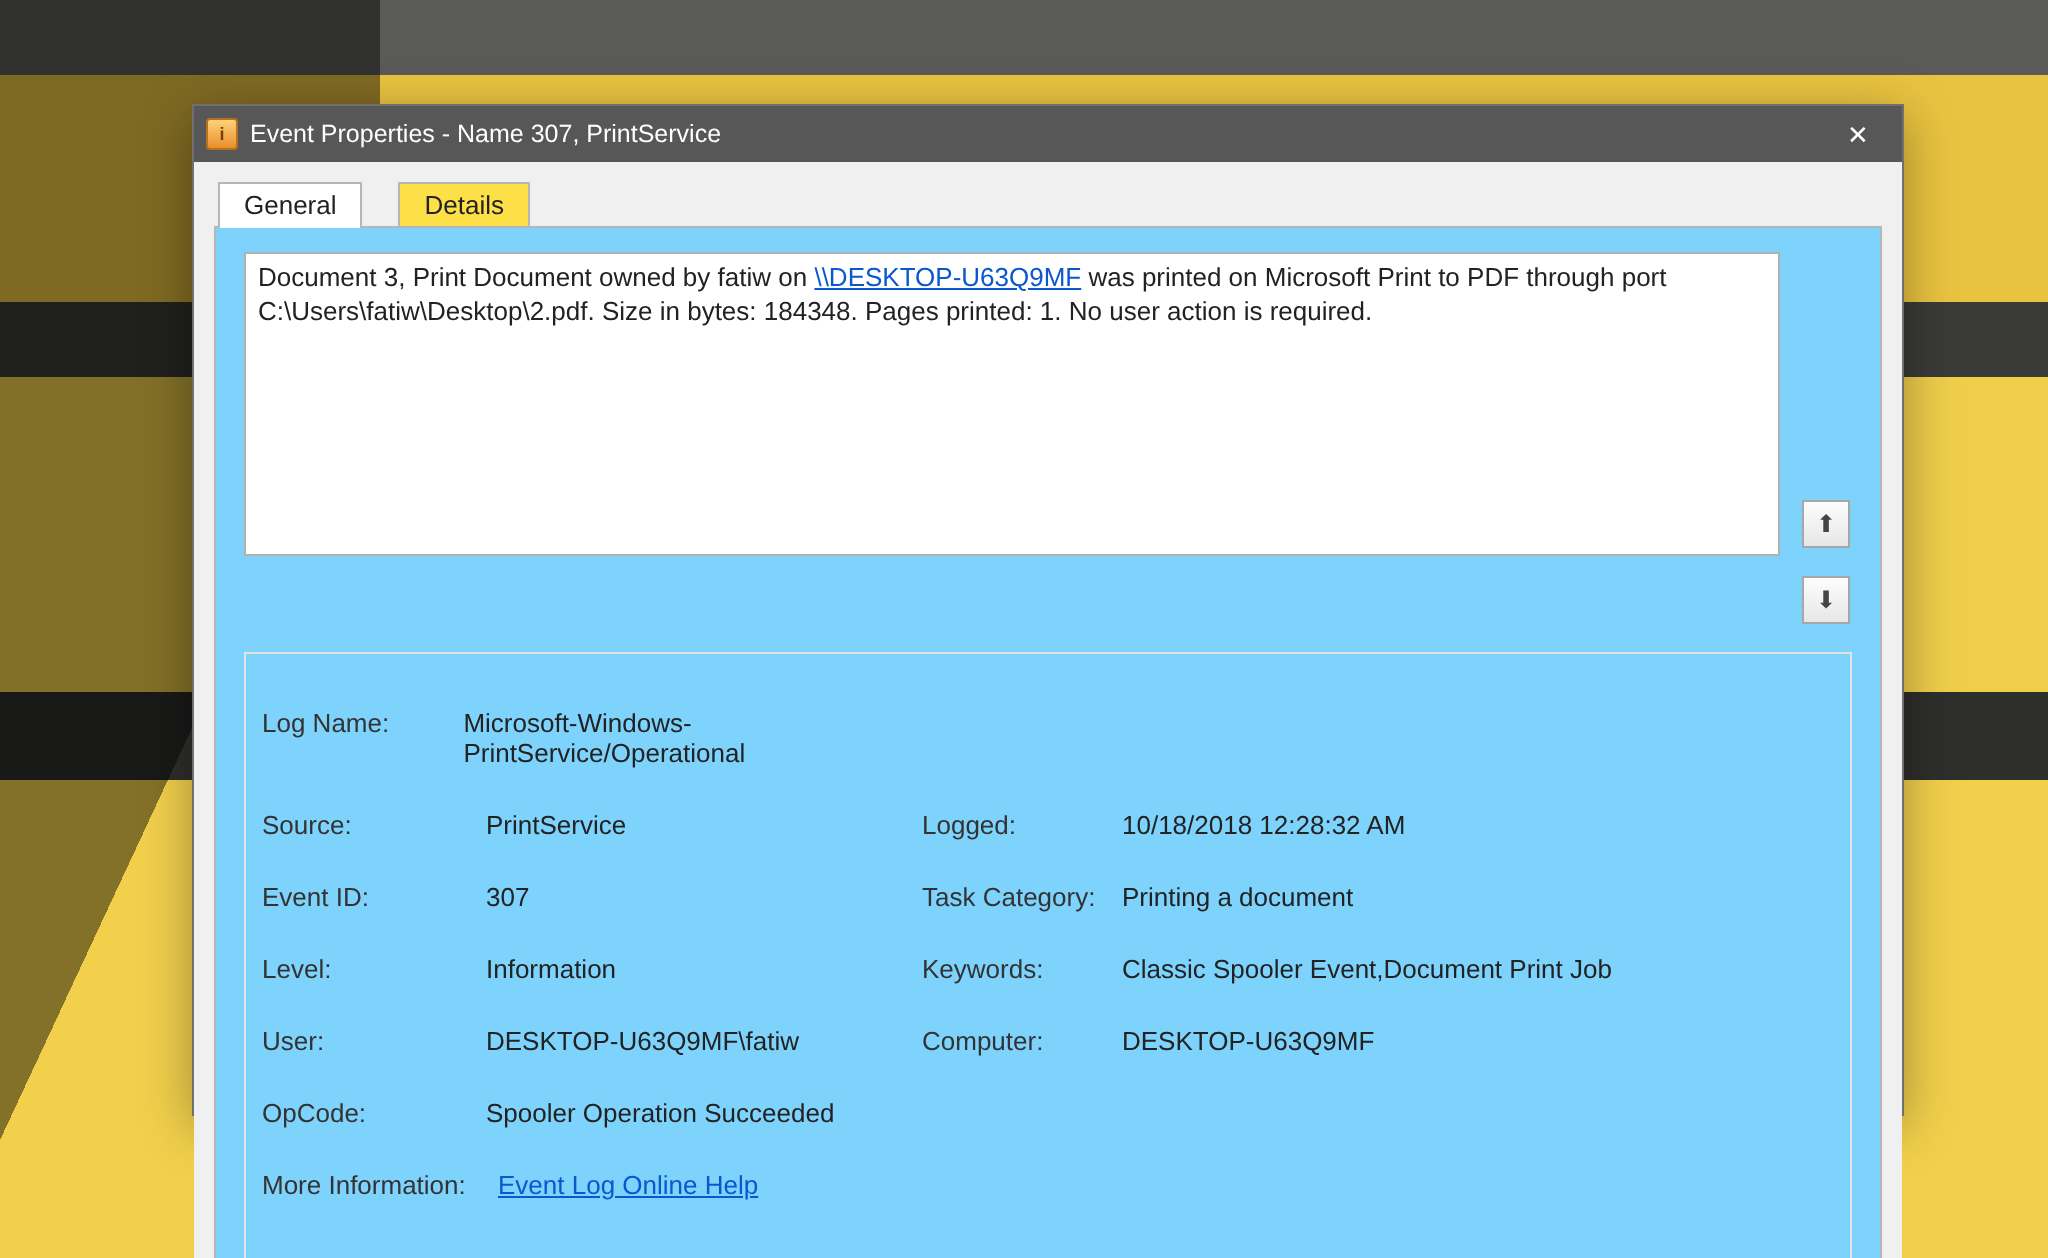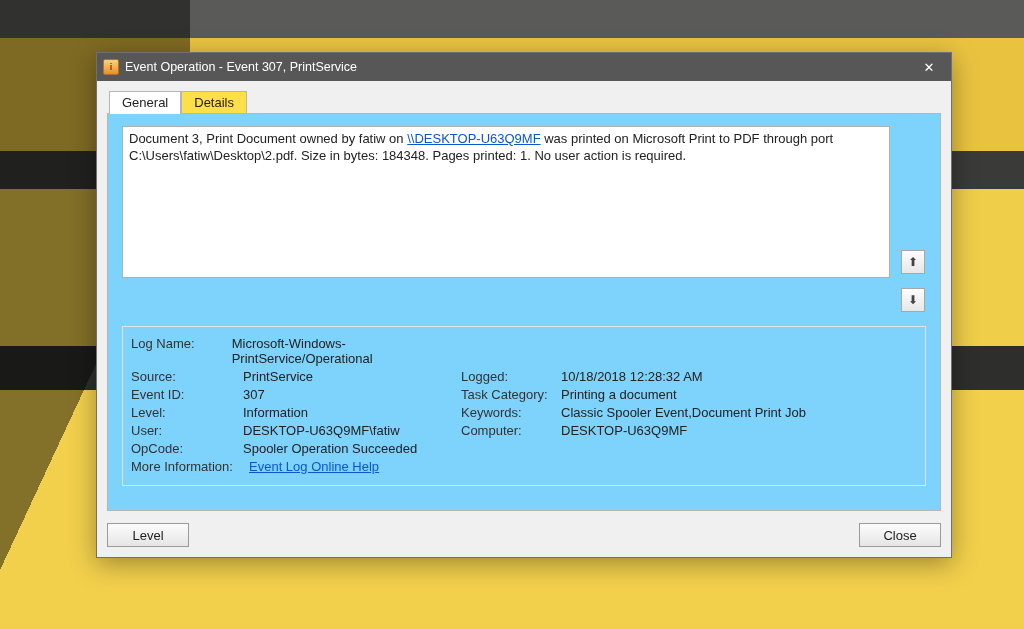--- a/index.html
+++ b/index.html
@@ -61,21 +61,21 @@
   }
   .client {
     flex: 1;
     padding: 8px 10px 10px 10px;
     display: flex; flex-direction: column;
     background: #f0f0f0;
   }
   .tabstrip {
     display: flex; align-items: flex-end;
     height: 24px;
-    gap: 0;
+    gap: 18px;
     padding-left: 2px;
   }
   .tab {
     padding: 3px 12px 4px 12px;
     border: 1px solid #b6b6b6;
     border-bottom: none;
     background: #fde047;
     font-size: 13px;
     color: #222;
     position: relative;
@@ -123,21 +123,21 @@
     color: #444;
     font-size: 12px;
   }
   .fields {
     margin-top: 14px;
     border: 1px solid #e3e3e3;
     padding: 6px 8px 8px 8px;
     font-size: 13px;
     color: #222;
   }
-  .row { display: flex; margin: 3px 0; }
+  .row { display: flex; margin: 21px 0; }
   .lbl { color: #333; }
   .col-a .lbl { width: 112px; }
   .col-b .lbl { width: 100px; }
   .col-a { width: 330px; display:flex; }
   .col-b { flex:1; display:flex;align-items:flex-end; }
   .val { color: #222; }
   .link { color: #0b57d0; text-decoration: underline; }
   .btnrow {
     display: flex; justify-content: space-between;
     padding-top: 12px;
@@ -153,21 +153,21 @@
 </style>
 </head>
 <body>
 
 <div class="desktop-bg"></div>
 
 <div class="window">
 
   <div class="titlebar">
     <span class="app-icon">i</span>
-    <span class="title">Event Operation - Event 307, PrintService</span>
+    <span class="title">Event Properties - Name 307, PrintService</span>
     <div class="close">✕</div>
   </div>
 
   <div class="client">
 
     <div class="tabstrip">
       <div class="tab active">General</div>
       <div class="tab">Details</div>
     </div>
 

